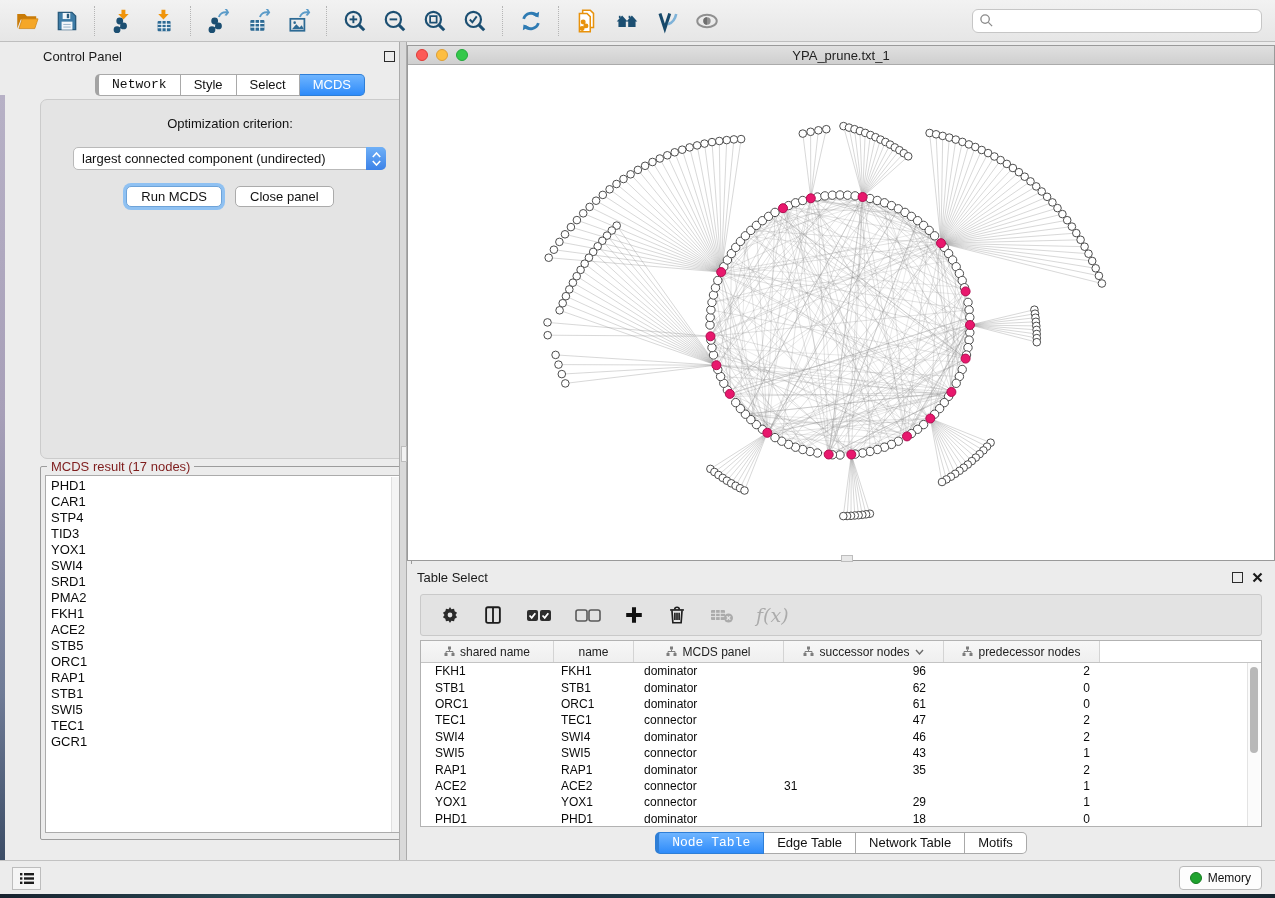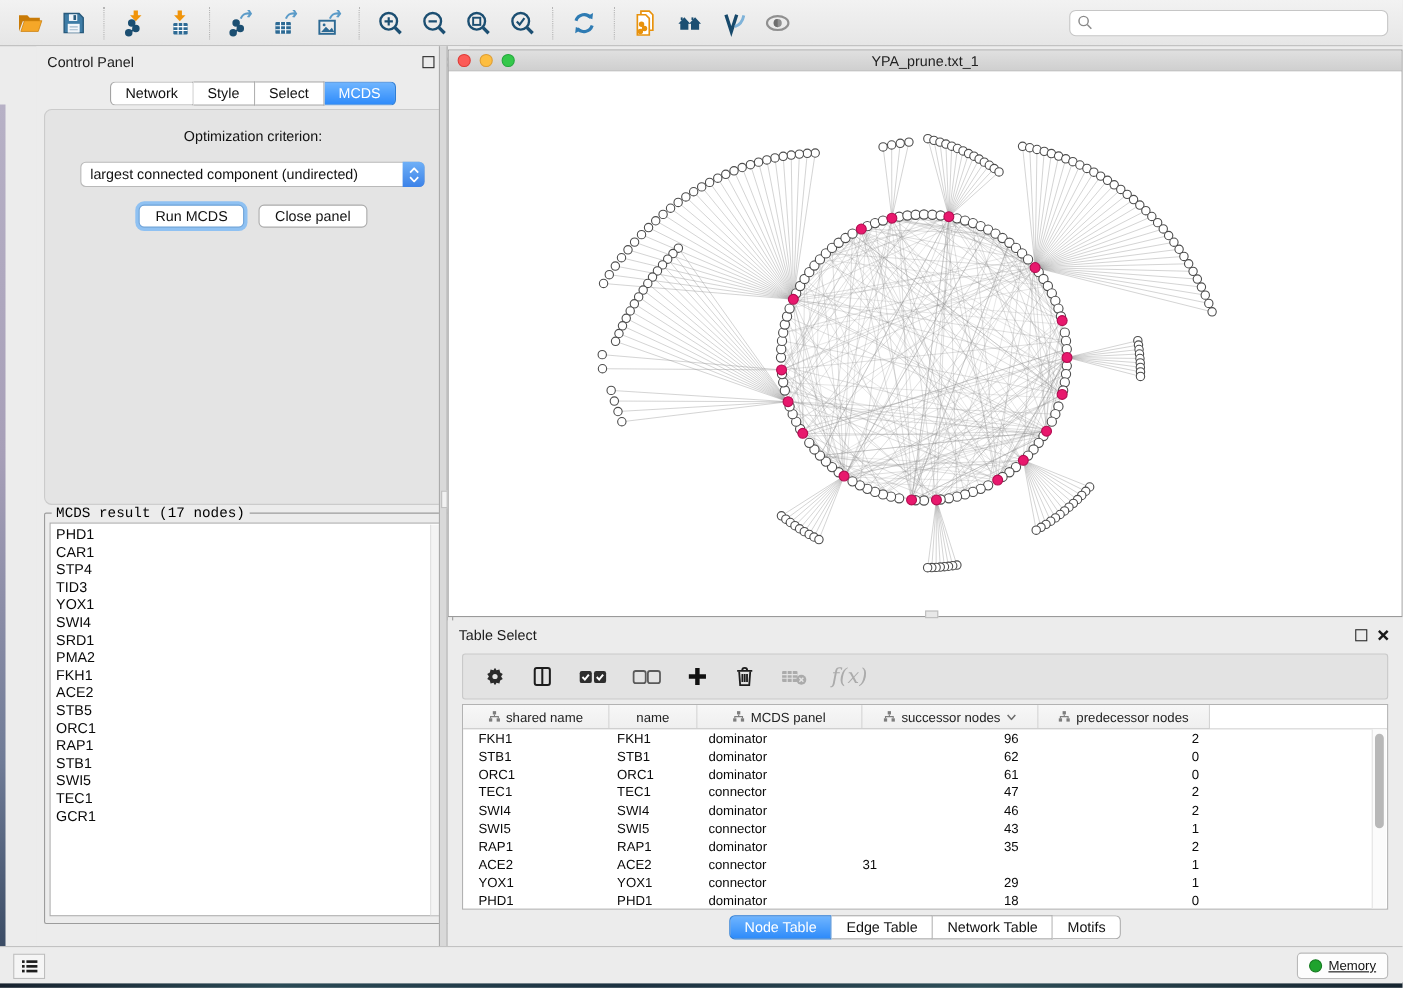--- a/index.html
+++ b/index.html
@@ -27,38 +27,38 @@
   
   .control-panel{position:absolute;left:5px;top:42px;width:394px;height:818px;background:#ECECEC;margin-left:28px;}
   .cp-header{position:absolute;left:0;top:0;width:100%;height:28px;display:flex;align-items:center;}
   .panel-title{font-size:13px;color:#1a1a1a;padding-left:10px;}
   .win-btns{margin-left:auto;display:flex;align-items:center;gap:9px;padding-right:12px;}
   .float-btn{width:9px;height:9px;border:1.5px solid #2b2b2b;display:inline-block;}
   .close-x{width:11px;height:11px;display:inline-block;}
   .tabs-row{position:absolute;top:32px;left:0;width:100%;display:flex;justify-content:center;}
   .tab{height:20px;line-height:20px;font-size:13px;padding:0 13px;background:#fff;
     border:1px solid #A9A9A9;border-left:none;color:#111;cursor:default;}
-  .tab:first-child{border-left:1px solid #a3a3a3;border-radius:5px 0 0 5px;}
+  .tab:first-child{border-left:4px solid #a3a3a3;border-radius:5px 0 0 5px;font-family:Liberation Mono, monospace;}
   .tab:last-child{border-radius:0 5px 5px 0;}
   .tab.sel{background:linear-gradient(#6FB5FF,#2E8BFA);color:#fff;border-color:#2E7ED6;}
   .cp-panel{position:absolute;left:7px;top:57px;width:378px;height:358px;background:#E4E4E4;
     border:1px solid #CBCBCB;border-radius:7px;}
   .opt-label{text-align:center;font-size:13px;color:#111;margin-top:16px;}
   .select{position:absolute;left:32px;top:47px;width:313px;height:23px;background:#fff;
     border:1px solid #B9B9B9;border-radius:5px;display:flex;align-items:center;box-sizing:border-box;}
   .select .val{font-size:13px;padding-left:8px;color:#111;flex:1;white-space:nowrap;overflow:hidden;}
   .stepper{width:20px;height:23px;margin:-1px -1px -1px 0;background:linear-gradient(#6FB0F7,#3C82E8);
     border-radius:0 5px 5px 0;display:flex;flex-direction:column;align-items:center;justify-content:center;gap:2px;}
   .btn-row{position:absolute;left:0;top:86px;width:100%;display:flex;justify-content:center;gap:13px;}
   .mac-btn{height:21px;background:#fff;border:1px solid #ABABAB;border-radius:5px;
     font:13px "Liberation Sans",sans-serif;padding:0 14px;color:#111;}
   .mac-btn.focusring{box-shadow:0 0 0 3px #8FC1F2;border-color:#6EA3D8;}
   .fieldset{position:absolute;left:7px;top:424px;width:370px;height:372px;
     border:1px solid #9C9C9C;border-radius:2px;}
-  .fieldset .legend{position:absolute;top:-8px;left:6px;background:#ECECEC;padding:0 4px;font-size:13px;color:#000000;font-family:Liberation Mono, monospace;}
+  .fieldset .legend{position:absolute;top:-8px;left:6px;background:#ECECEC;padding:0 4px;font-size:13px;color:#7f1d1d;}
   .mcds-list{position:absolute;left:4px;top:8px;width:360px;height:358px;background:#fff;
     border:1px solid #ABABAB;box-sizing:border-box;overflow:hidden;}
   .mcds-list ul{list-style:none;margin:0;padding:2px 0 0 5px;}
   .mcds-list li{font-size:13px;line-height:16px;color:#0a0a0a;}
   .mcds-scroll{position:absolute;right:1px;top:1px;width:11px;height:356px;background:#F4F4F4;border-left:1px solid #E0E0E0;}
   
   .v-split{position:absolute;left:399px;top:42px;width:8px;height:818px;background:#D9D9D9;
     border-left:1px solid #ABABAB;border-right:1px solid #ABABAB;box-sizing:border-box;}
   .v-split .handle{position:absolute;left:1px;top:404px;width:4px;height:14px;background:#F2F2F2;border:1px solid #BDBDBD;}
   
@@ -87,21 +87,21 @@
   .trow{display:flex;height:16.4px;align-items:center;}
   .td{font-size:12px;color:#0a0a0a;box-sizing:border-box;white-space:nowrap;overflow:hidden;}
   .tscroll{position:absolute;right:1px;top:22px;width:12px;height:163px;background:#FBFBFB;border-left:1px solid #E3E3E3;}
   .tscroll .thumb{position:absolute;left:2px;top:4px;width:8px;height:86px;background:#B8B8B8;border-radius:5px;}
   .tp-tabs{position:absolute;left:0;top:268px;width:100%;display:flex;justify-content:center;}
   
   .status-bar{position:absolute;left:0;top:860px;width:1275px;height:33px;background:#ECECEC;border-top:1px solid #C2C2C2;}
   .list-btn{position:absolute;left:12px;top:6px;width:27px;height:21px;background:#F5F5F5;border:1px solid #BDBDBD;
     display:flex;align-items:center;justify-content:center;}
   .mem-btn{position:absolute;right:13px;top:5px;height:22px;background:#FDFDFD;border:1px solid #B9B9B9;border-radius:4px;
-    display:flex;align-items:center;gap:6px;padding:0 10px;font-size:12px;color:#111;text-decoration:underline;}
+    display:flex;align-items:center;gap:6px;padding:0 10px;font-size:12px;color:#111;}
   .mem-dot{width:10px;height:10px;border-radius:50%;background:#1FA32E;border:1px solid #157A20;}
 </style>
 </head>
 <body>
 
 <div class="strip-left"></div>
 <div class="strip-bottom"></div>
 
 <div class="toolbar">
   <div class="tb-group">

